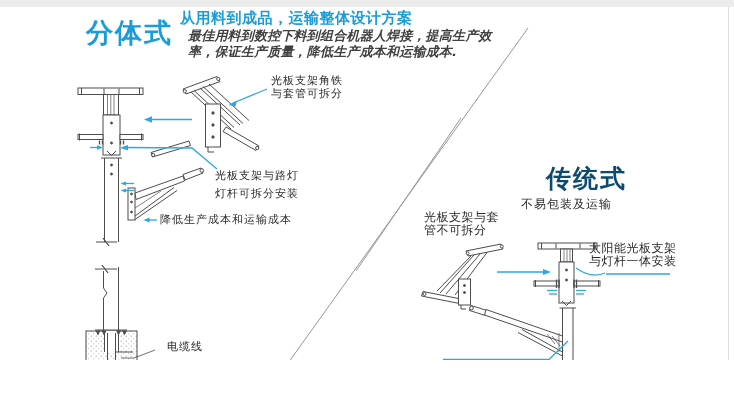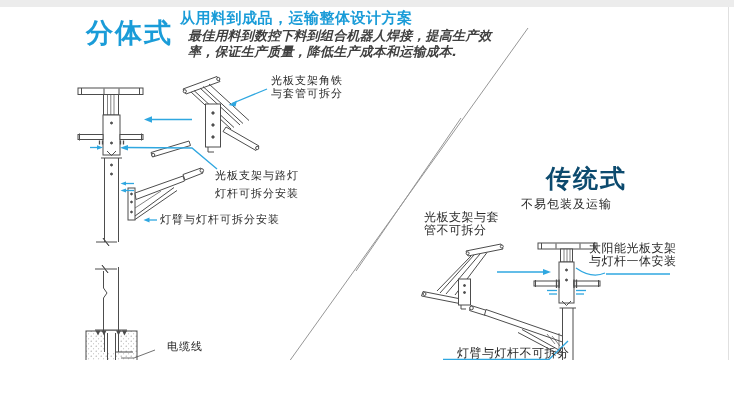--- a/index.html
+++ b/index.html
@@ -224,24 +224,23 @@
   </svg>
 
   <div class="abs title-split">分体式</div>
   <div class="abs headline">从用料到成品，运输整体设计方案</div>
   <div class="abs desc">最佳用料到数控下料到组合机器人焊接，提高生产效率，保证生产质量，降低生产成本和运输成本.</div>
 
   <div class="abs lbl" style="left:271px;top:75px;font-family:Liberation Mono, monospace;">光板支架角铁
 与套管可拆分</div>
   <div class="abs lbl lbl2" style="left:215px;top:167px;">光板支架与路灯
 灯杆可拆分安装</div>
-  <div class="abs lbl" style="left:160px;top:213px;">灯臂与灯杆可拆分安装</div>
+  <div class="abs lbl" style="left:160px;top:213px;">降低生产成本和运输成本</div>
   <div class="abs lbl" style="left:156px;top:340px;padding-left:11px;">电缆线</div>
 
   <div class="abs title-trad">传统式</div>
   <div class="abs lbl-sm" style="left:521px;top:198px;letter-spacing:1px;">不易包装及运输</div>
   <div class="abs lbl-sm" style="left:424px;top:211px;">光板支架与套
 管不可拆分</div>
   <div class="abs lbl-sm" style="left:589px;top:242px;">太阳能光板支架
 与灯杆一体安装</div>
-  <div class="abs lbl-sm" style="left:457px;top:347px;">灯臂与灯杆不可拆分</div>
 
 </div>
 
 </body></html>

